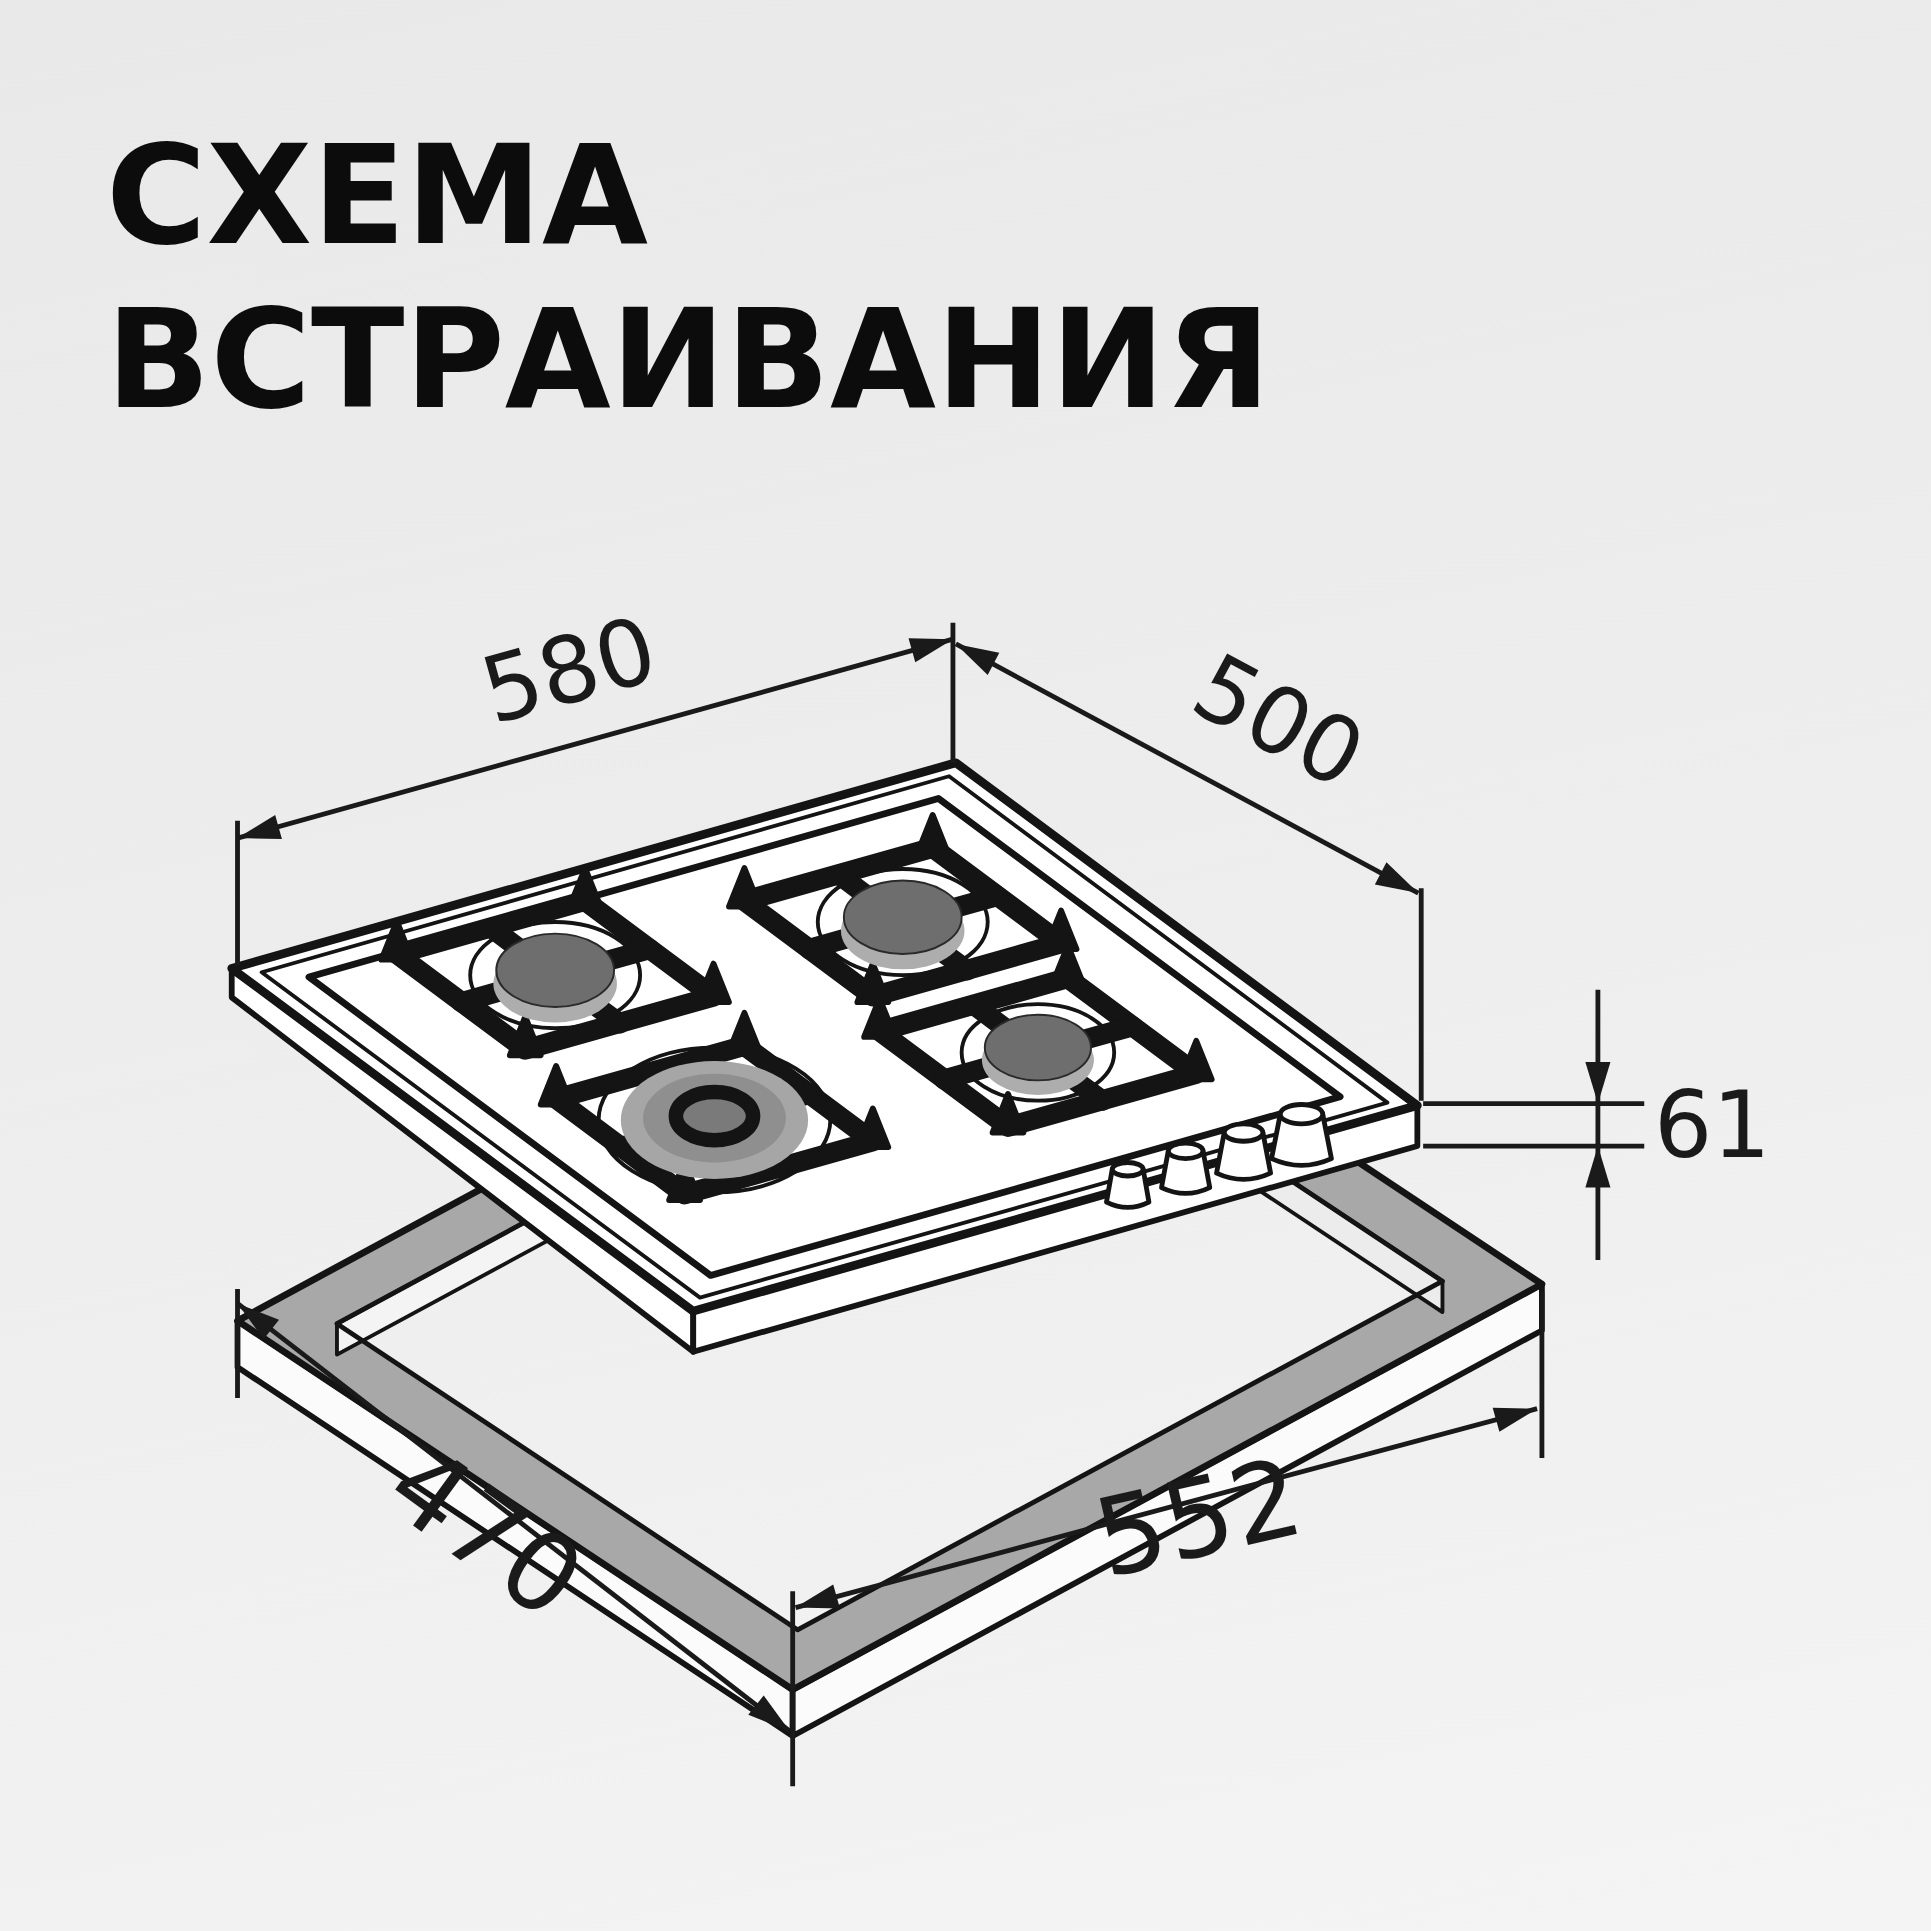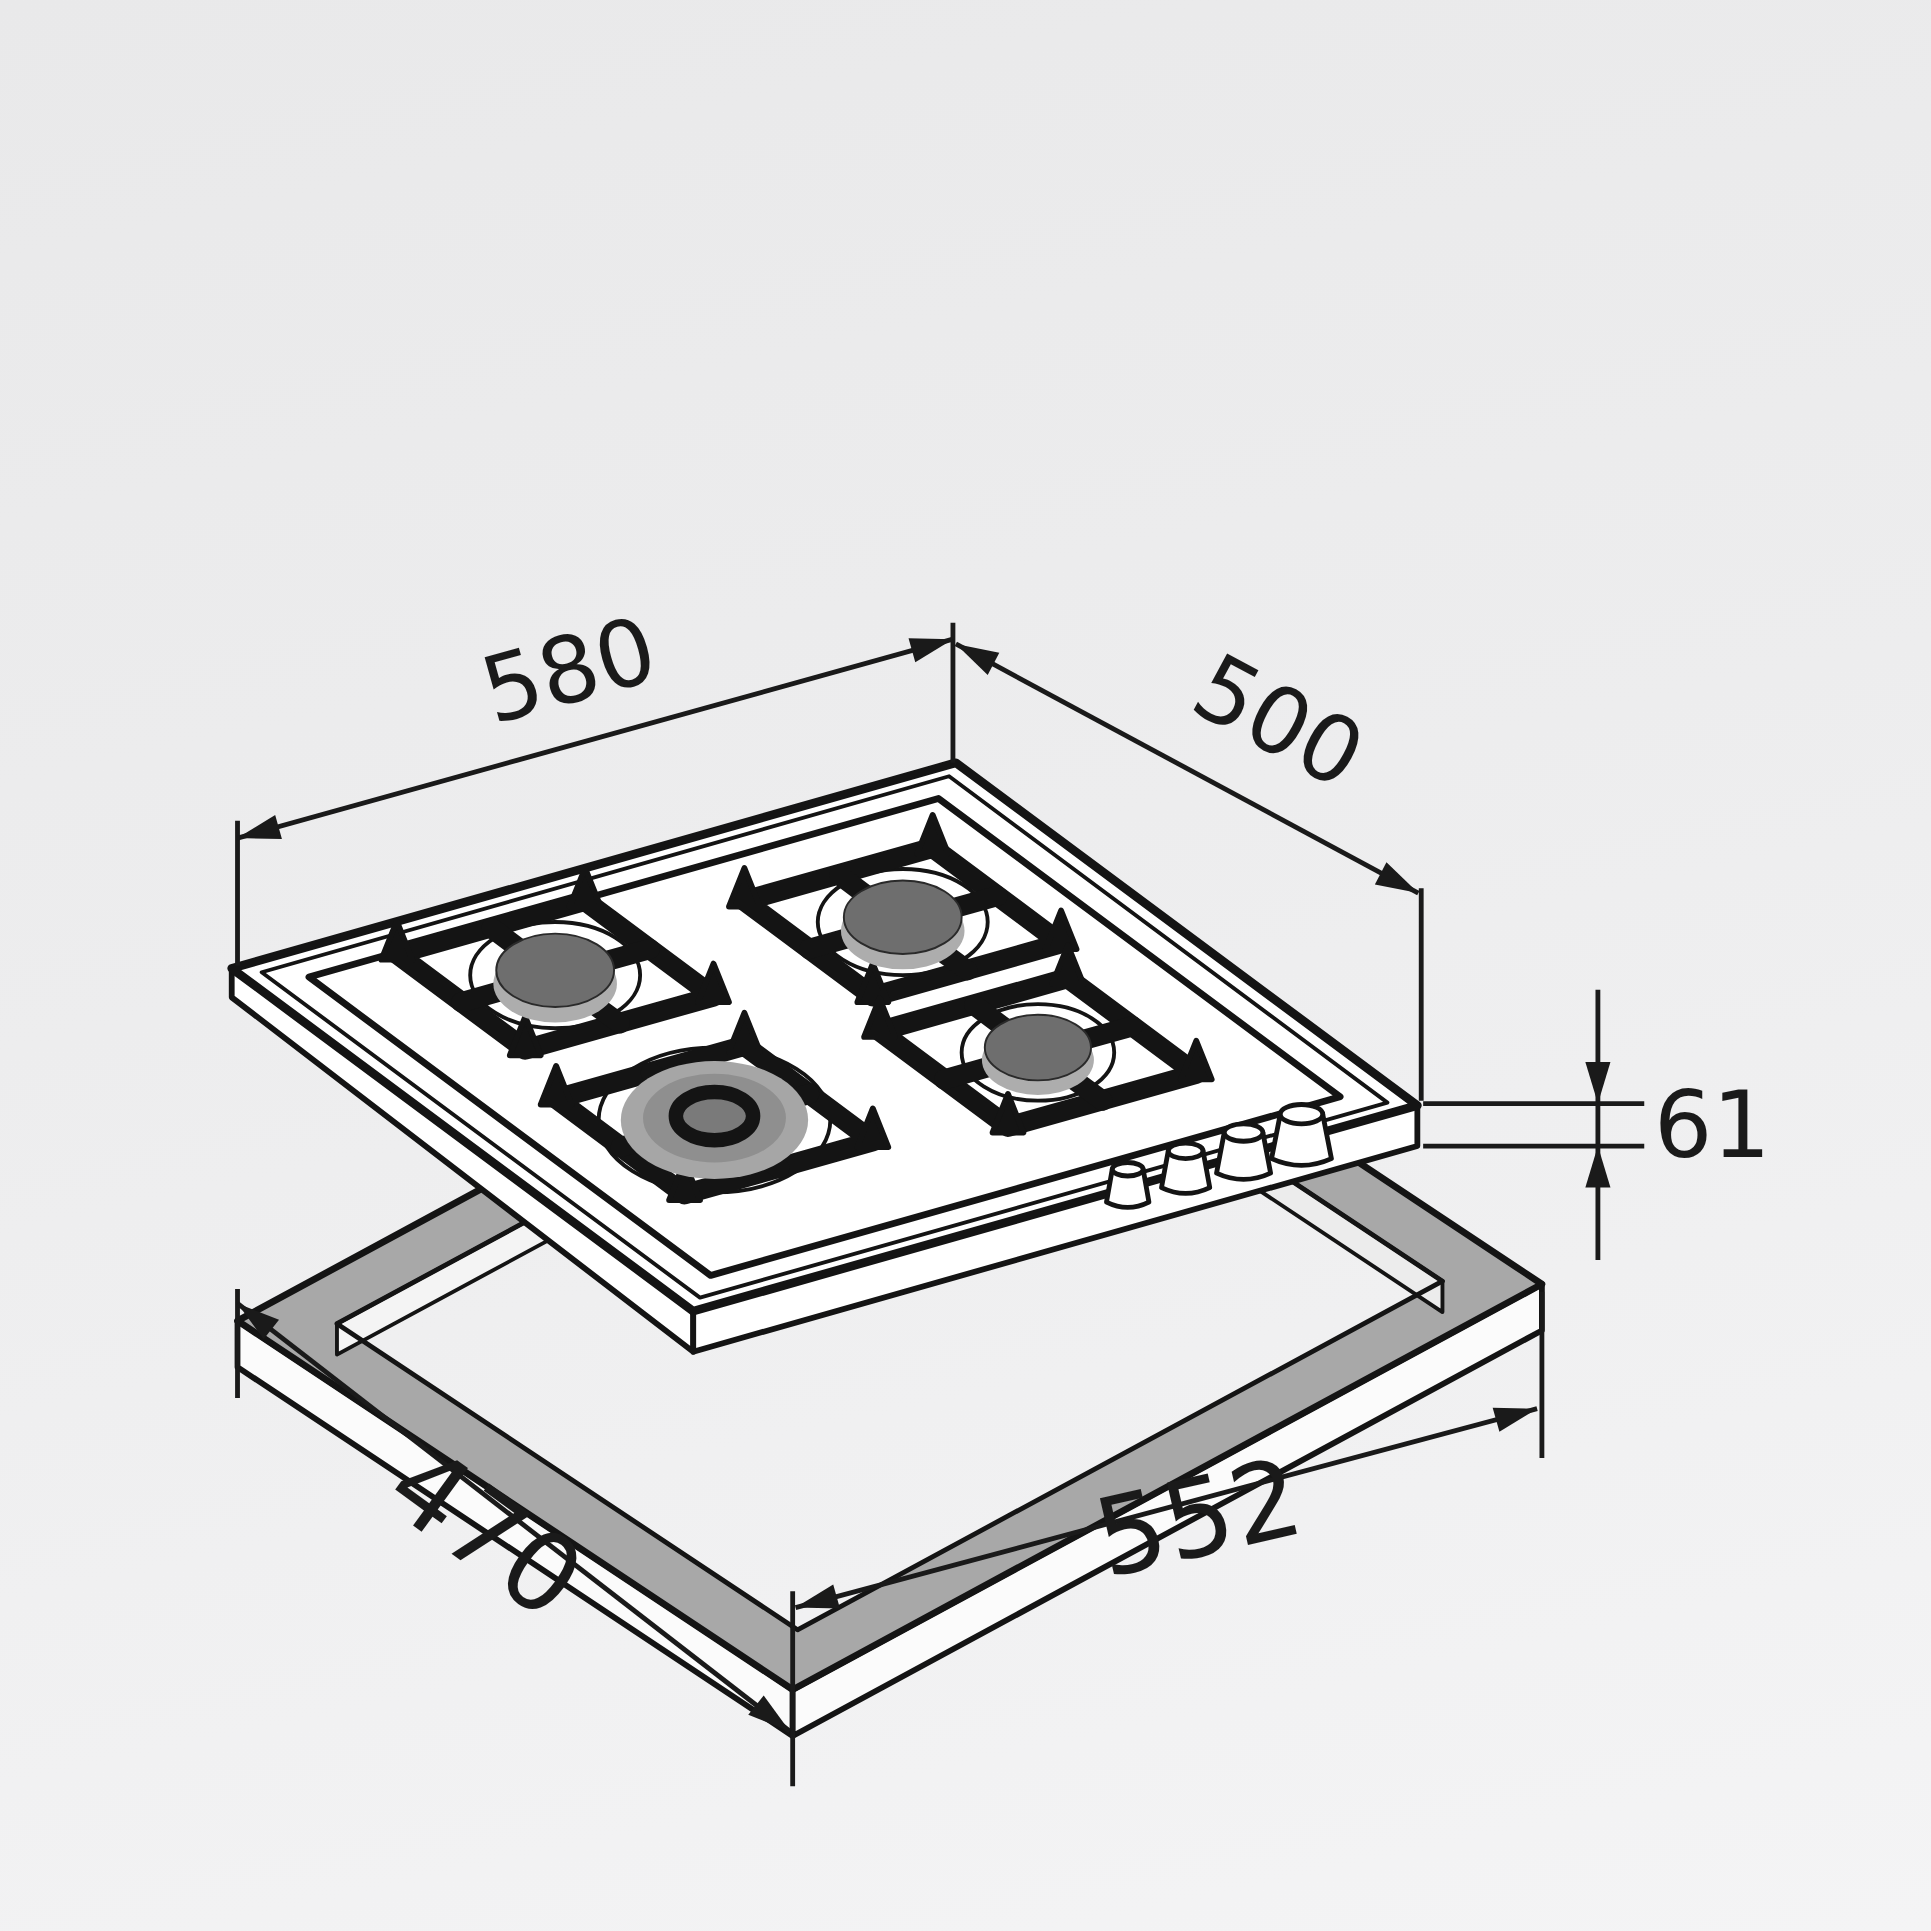--- a/index.html
+++ b/index.html
@@ -18,20 +18,22 @@
     font-family:"DejaVu Sans","Liberation Sans",sans-serif;
     font-weight:400;fill:#1a1a1a;
   }
   .f95{font-size:95px;}
   .f112{font-size:112px;}
 </style>
 </head>
 <body>
 
 <header class="title">
+  <div>СХЕМА</div>
+  <div>ВСТРАИВАНИЯ</div>
 </header>
 
 <svg width="1931" height="1931" viewBox="0 0 2000 2000">
 
   <g>
 
     <polygon points="246,1368 821,1750 821,1798 246,1416" fill="#fbfbfb" stroke="#141414" stroke-width="6" stroke-linejoin="round"></polygon>
     <polygon points="821,1750 1597,1330 1597,1378 821,1798" fill="#fbfbfb" stroke="#141414" stroke-width="6" stroke-linejoin="round"></polygon>
 
     <path fill-rule="evenodd" fill="#a8a8a8" d="M1022,948 L1597,1330 L821,1750 L246,1368 Z M1017,1010 L1494,1327 L826,1688 L349,1371 Z"></path>

